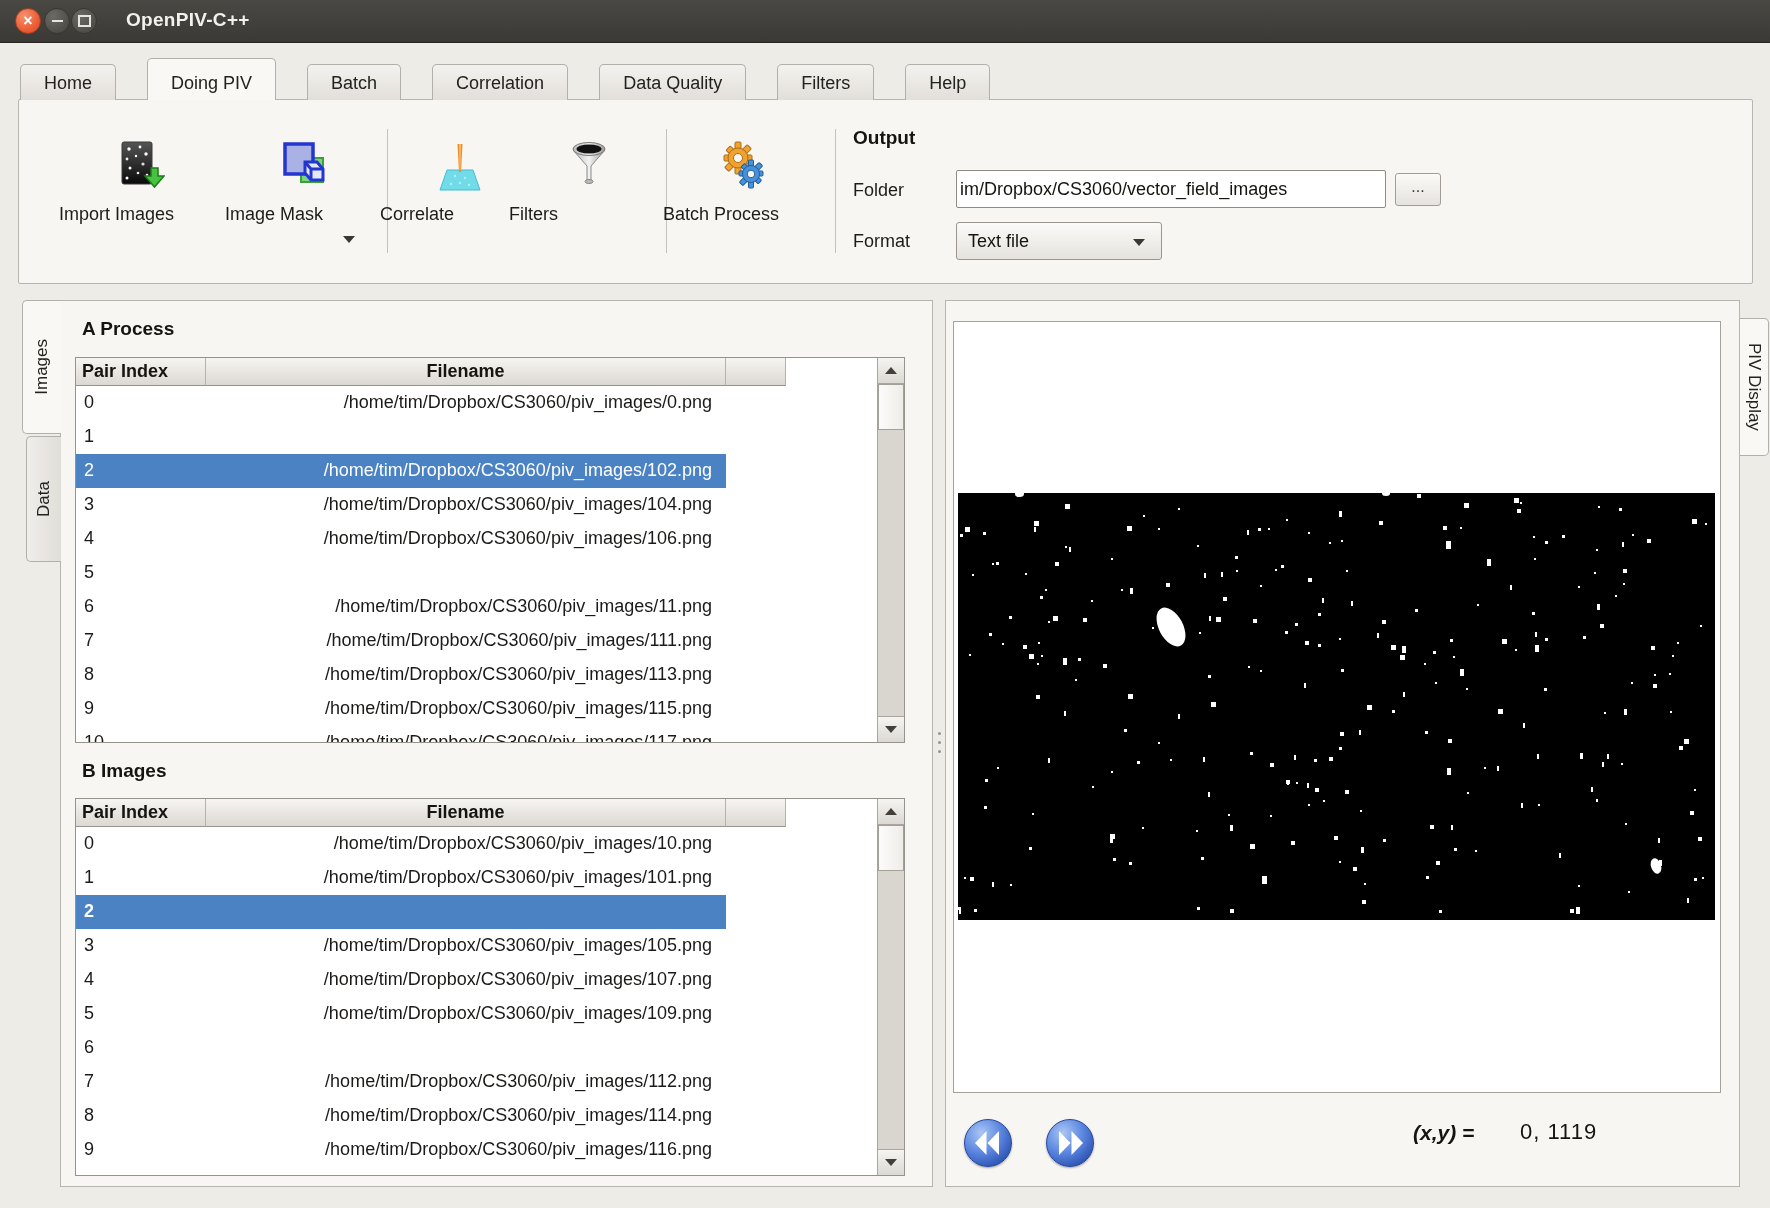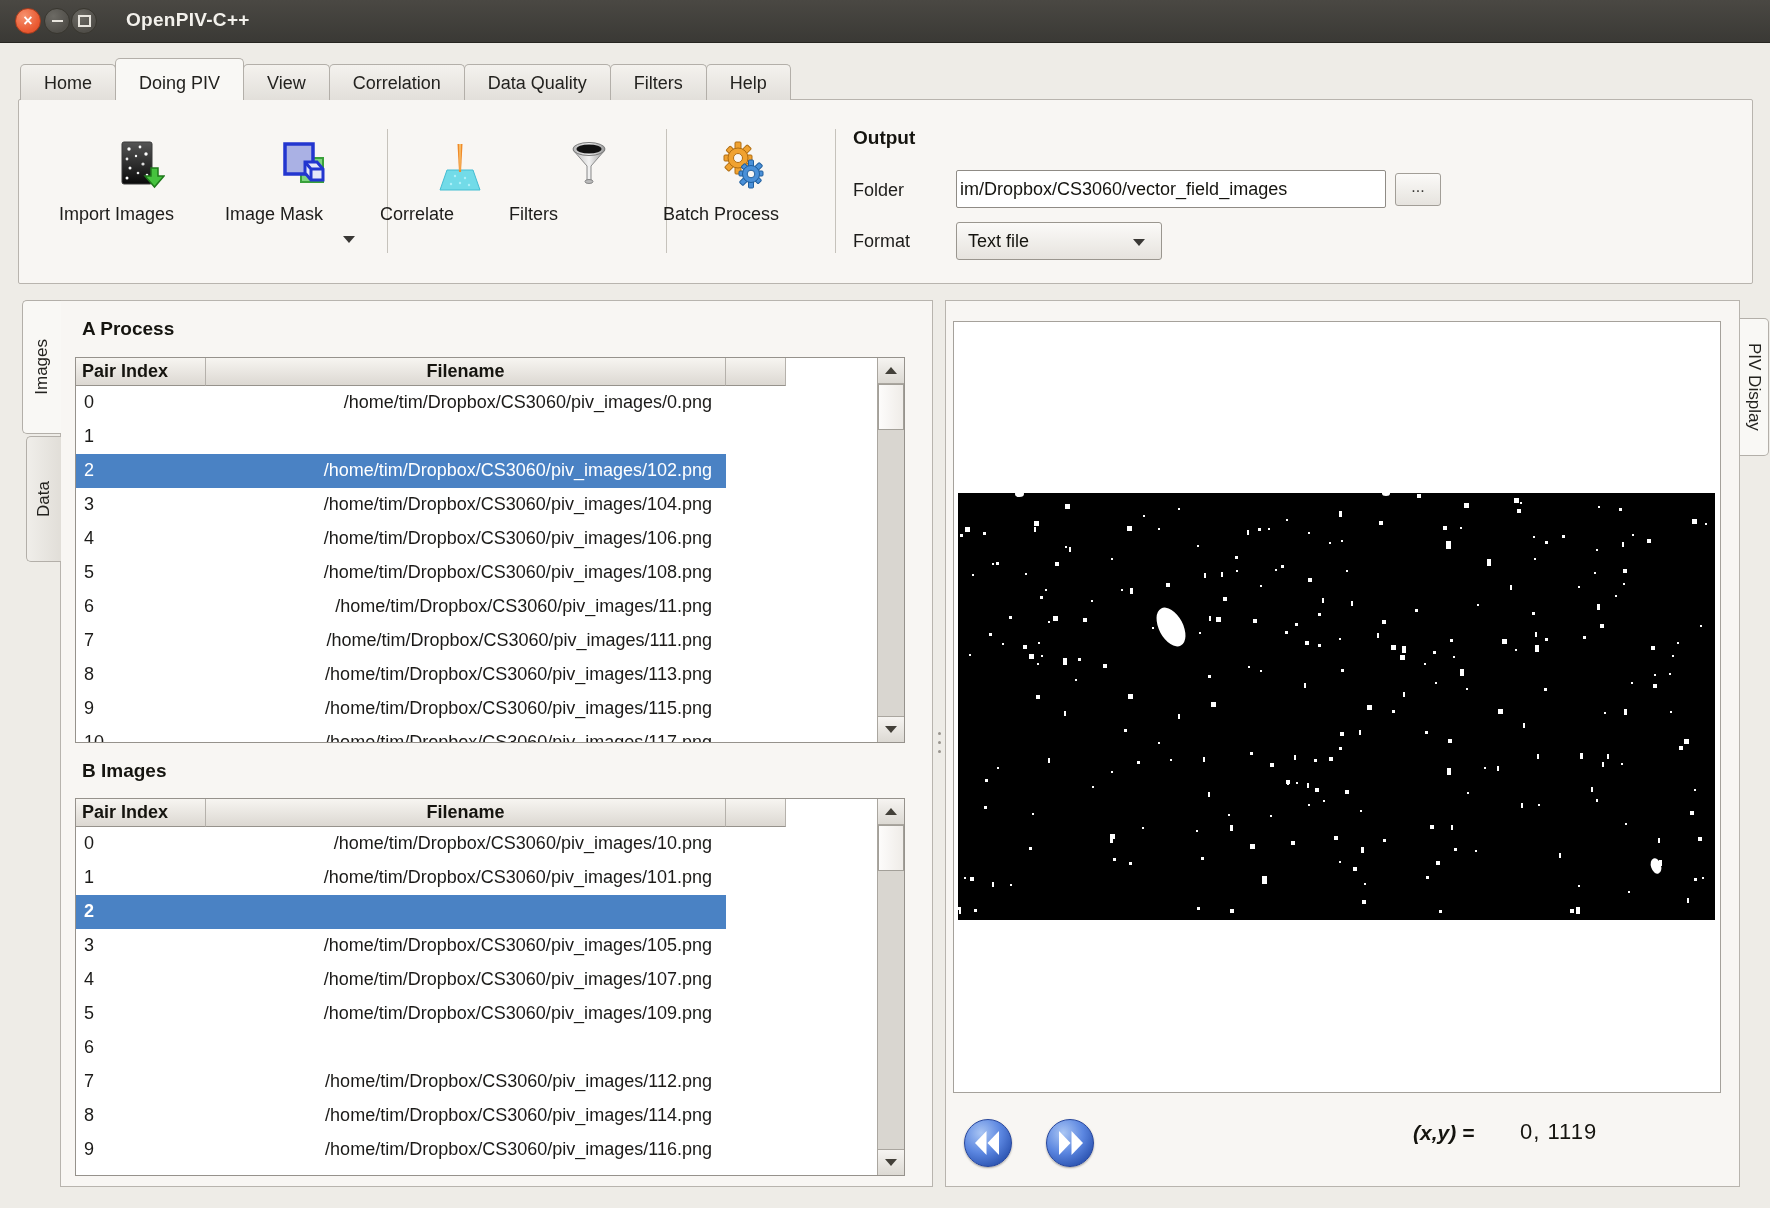--- a/index.html
+++ b/index.html
@@ -13,21 +13,21 @@
     display:flex; align-items:center; justify-content:center; box-sizing:border-box;}
   .tb-close{left:15px; background:radial-gradient(circle at 35% 30%, #f6926e, #ea5a32 65%, #d94a26);
     border:1px solid #aa3c1c; color:#fff; font-weight:bold; font-size:16px; line-height:1;}
   .tb-gray{background:radial-gradient(circle at 35% 30%, #6c6a64, #504e49 70%); border:1px solid #38362f;}
   .tb-min{left:44px;} .tb-max{left:71px;}
   .minbar{display:block; width:11px; height:2px; background:#e8e5de;}
   .maxbox{display:block; width:9px; height:8px; border:2px solid #e8e5de;}
   .win-title{position:absolute; left:126px; top:9px; color:#f3f1ec; font-size:19px; font-weight:bold; letter-spacing:.3px;}
 
   
-  .tabs{position:absolute; left:20px; top:58px; height:42px; display:flex; align-items:flex-end; z-index:5;}
+  .tabs{position:absolute; left:20px; top:58px; height:42px; display:flex; align-items:flex-end; z-index:5;gap:32px;}
   .tab{height:36px; line-height:36px; padding:0 23px; font-size:18px; color:#23221f;
     background:linear-gradient(#f4f2ee,#e2dfda); border:1px solid #b3afa9; border-bottom:none;
     border-radius:5px 5px 0 0; margin-right:-1px; box-sizing:border-box;}
   .tab.active{height:42px; line-height:36px; padding-top:6px; background:#f9f8f5; z-index:6; position:relative;}
 
   
   .toolbar{position:absolute; left:18px; top:99px; width:1733px; height:183px;
     background:#f8f6f3; border:1px solid #b8b4ae; border-radius:2px;}
   .tool-btn{position:absolute; top:40px; width:160px; cursor:default;}
   .tool-btn .ticon{height:56px; display:flex; justify-content:center;}
@@ -125,21 +125,21 @@
       </div>
     <div class="tb-btn tb-gray tb-max">
         <span class="maxbox"></span>
       </div>
     <div class="win-title">OpenPIV-C++</div>
   </div>
 
   <div class="tabs" id="tabbar">
       <div class="tab">Home</div>
       <div class="tab active">Doing PIV</div>
-      <div class="tab">View</div>
+      <div class="tab">Batch</div>
       <div class="tab">Correlation</div>
       <div class="tab">Data Quality</div>
       <div class="tab">Filters</div>
       <div class="tab">Help</div>
     </div>
 
   <div class="toolbar">
 
     <div class="tool-btn" style="left:40px">
       <div class="ticon">
@@ -296,21 +296,20 @@
         <div class="row">
           <div class="cell-idx">3</div>
           <div class="cell-file">/home/tim/Dropbox/CS3060/piv_images/104.png</div>
         </div>
         <div class="row">
           <div class="cell-idx">4</div>
           <div class="cell-file">/home/tim/Dropbox/CS3060/piv_images/106.png</div>
         </div>
         <div class="row">
           <div class="cell-idx">5</div>
-          <div class="cell-file">/home/tim/Dropbox/CS3060/piv_images/108.png</div>
         </div>
         <div class="row">
           <div class="cell-idx">6</div>
           <div class="cell-file">/home/tim/Dropbox/CS3060/piv_images/11.png</div>
         </div>
         <div class="row">
           <div class="cell-idx">7</div>
           <div class="cell-file">/home/tim/Dropbox/CS3060/piv_images/111.png</div>
         </div>
         <div class="row">

